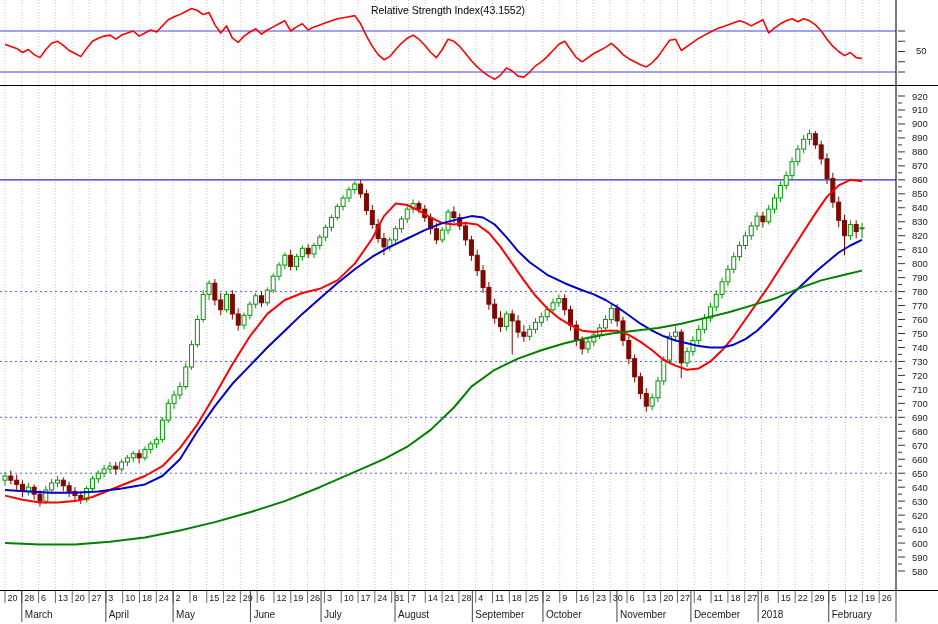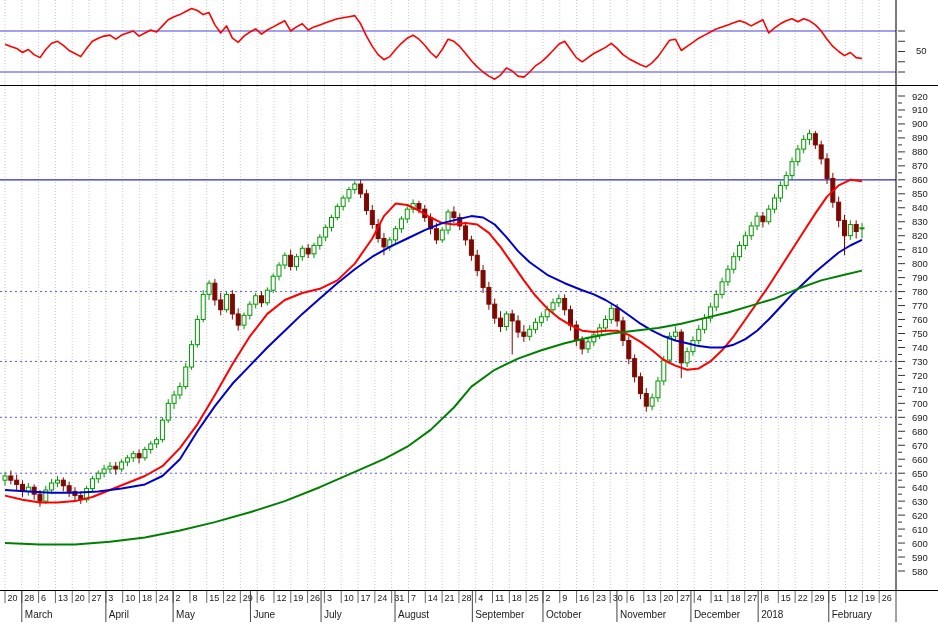--- a/index.html
+++ b/index.html
@@ -85,20 +85,21 @@
       <g>
         <line x1="896" y1="0" x2="896" y2="86" stroke="#000" stroke-width="1"></line>
         <line x1="898" y1="72" x2="905" y2="72" stroke="#333" stroke-width="1"></line>
         <line x1="898" y1="61.75" x2="905" y2="61.75" stroke="#333" stroke-width="1"></line>
         <line x1="898" y1="51.5" x2="905" y2="51.5" stroke="#333" stroke-width="1"></line>
         <line x1="898" y1="41.25" x2="905" y2="41.25" stroke="#333" stroke-width="1"></line>
         <line x1="898" y1="31" x2="905" y2="31" stroke="#333" stroke-width="1"></line>
       </g>
       <line x1="0" y1="85.5" x2="938" y2="85.5" stroke="#000" stroke-width="1"></line>
     </svg>
+  <div class="chart-title" id="rsi-title">Relative Strength Index(43.1552)</div>
   <div class="rsi-ylab">50</div>
 
   <svg id="price-svg" width="938" height="504">
       <g>
         <line x1="5" y1="0" x2="5" y2="504" stroke="#c9c9c9" stroke-width="1" stroke-dasharray="1 2"></line>
         <line x1="21.81132075471698" y1="0" x2="21.81132075471698" y2="504" stroke="#c9c9c9" stroke-width="1" stroke-dasharray="1 2"></line>
         <line x1="38.62264150943396" y1="0" x2="38.62264150943396" y2="504" stroke="#c9c9c9" stroke-width="1" stroke-dasharray="1 2"></line>
         <line x1="55.43396226415094" y1="0" x2="55.43396226415094" y2="504" stroke="#c9c9c9" stroke-width="1" stroke-dasharray="1 2"></line>
         <line x1="72.24528301886792" y1="0" x2="72.24528301886792" y2="504" stroke="#c9c9c9" stroke-width="1" stroke-dasharray="1 2"></line>
         <line x1="89.0566037735849" y1="0" x2="89.0566037735849" y2="504" stroke="#c9c9c9" stroke-width="1" stroke-dasharray="1 2"></line>

